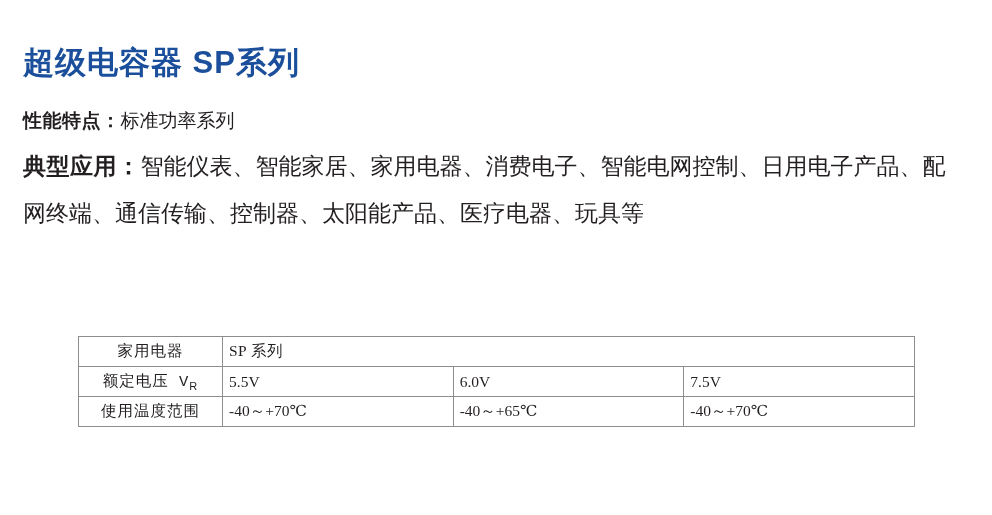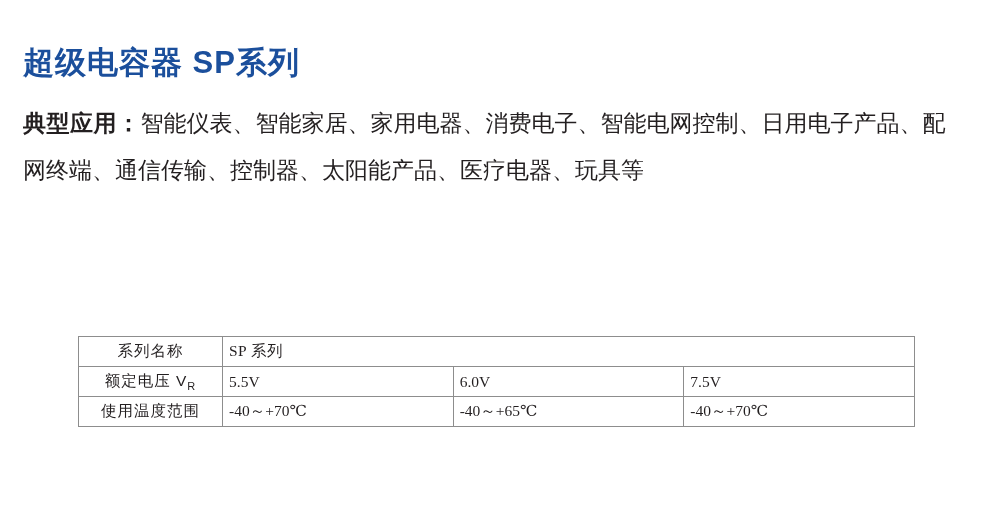--- a/index.html
+++ b/index.html
@@ -83,48 +83,51 @@
     font-size: 15.5px;
   }
   table.spec-table td.merged {
     letter-spacing: 0.5px;
   }
   .sub {
     font-size: 11px;
     vertical-align: sub;
   }
   .cjk {
-    font-family: Liberation Sans, sans-serif;
+    font-family: Liberation Mono, monospace;
   }
 </style>
 </head>
 <body>
 
 <div class="page">
 
   <h1 class="title">超级电容器 SP系列</h1>
 
   <div class="spec-block">
 
+    <div class="spec-row">
+      <span class="spec-label">性能特点：</span><span class="spec-value">标准功率系列</span>
+    </div>
 
     <div class="app-line">
       <span class="spec-label">典型应用：</span><span class="spec-value">智能仪表、智能家居、家用电器、消费电子、智能电网控制、日用电子产品、配</span>
     </div>
 
     <div class="app-line">
       <span class="spec-value app-text">网终端、通信传输、控制器、太阳能产品、医疗电器、玩具等</span>
     </div>
 
   </div>
 
   <div class="table-wrap">
     <table class="spec-table">
       <tbody>
         <tr>
-          <td class="row-head">系列名称</td>
+          <td class="row-head">家用电器</td>
           <td class="merged" colspan="3">SP 系列</td>
         </tr>
         <tr>
           <td class="row-head"><span class="cjk">额定电压 V</span><span class="sub">R</span></td>
           <td>5.5V</td>
           <td>6.0V</td>
           <td>7.5V</td>
         </tr>
         <tr>
           <td class="row-head">使用温度范围</td>

